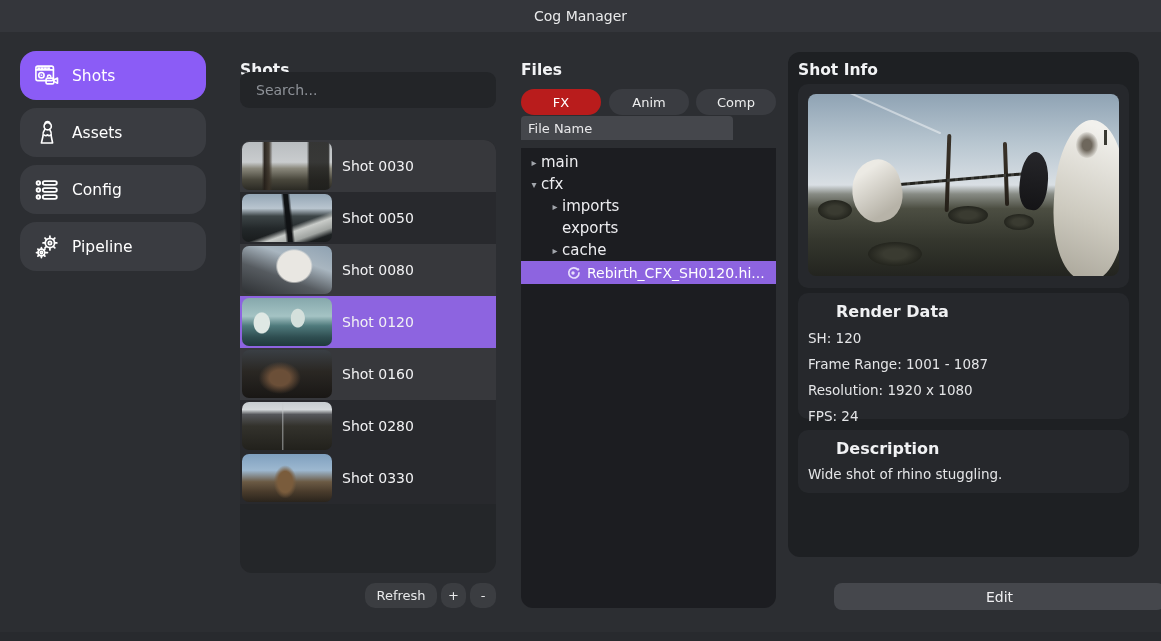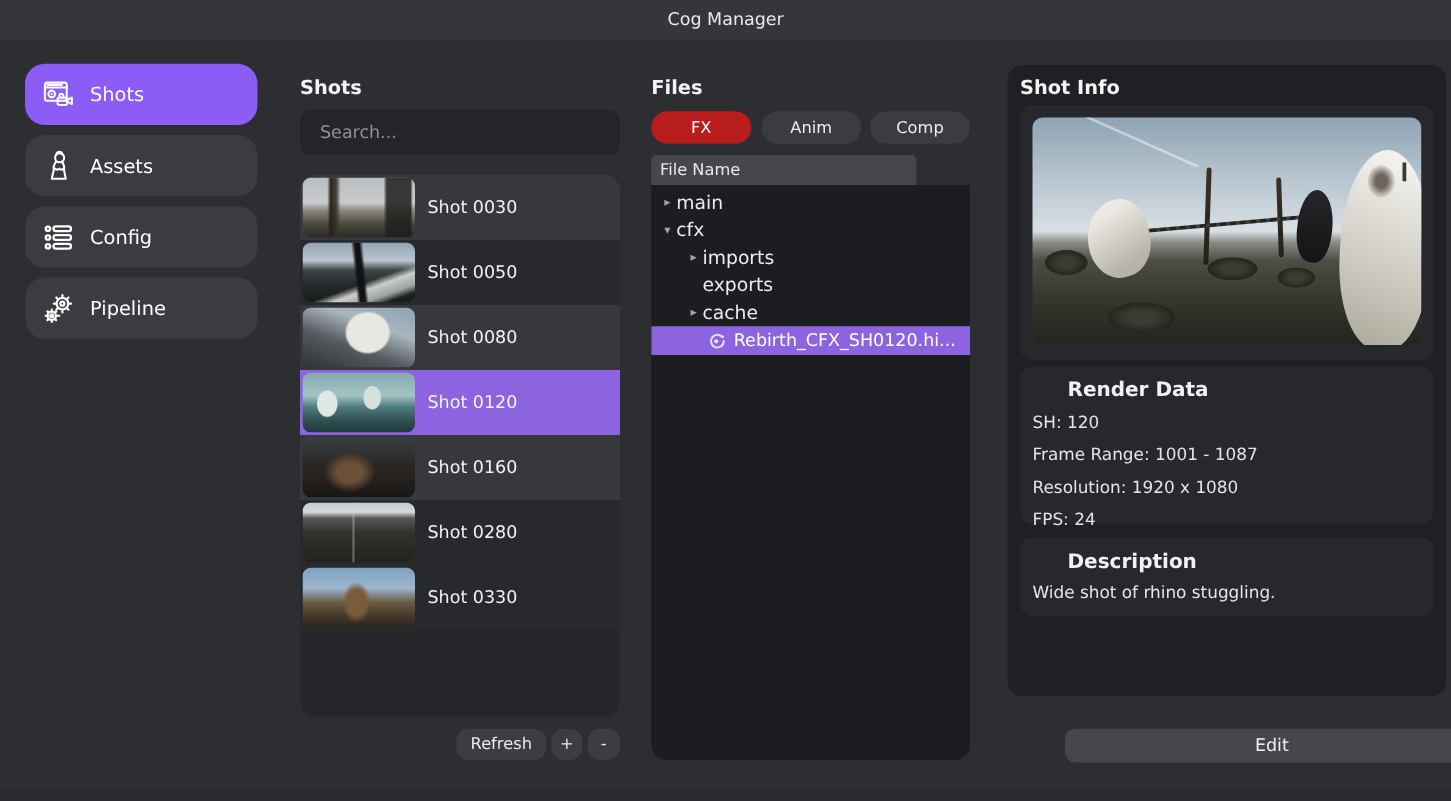--- a/index.html
+++ b/index.html
@@ -22,21 +22,21 @@
   .side-btn { left:20px; width:186px; height:49px; border-radius:16px;
     background:#3a3c41; display:flex; align-items:center; padding-left:12px;
     cursor:pointer; }
   .side-btn.selected { background:#8b5cf6; }
   .side-btn .ic { width:30px; height:30px; flex:0 0 30px; display:flex;
     align-items:center; justify-content:center; }
   .side-btn .lbl { margin-left:10px; font-size:15.5px; color:#ffffff; }
 
   
   .col-title { font-size:15.5px; font-weight:600; color:#f2f3f5; }
-  .search-box { left:240px; top:88px; width:256px; height:36px;
+  .search-box { left:240px; top:72px; width:256px; height:36px;
     background:#232528; border-radius:9px; display:flex; align-items:center; }
   .search-box input { width:100%; height:100%; background:transparent; border:0;
     outline:none; color:#dddde0; font-size:14px; padding:0 16px;
     font-family:inherit; }
   .search-box input::placeholder { color:#8e9298; }
 
   .shot-list { left:240px; top:140px; width:256px; height:433px;
     background:#242629; border-radius:12px; overflow:hidden; }
   .shot-row { position:relative; height:52px; display:flex; align-items:center;
     background:#28292d; cursor:pointer; }
@@ -76,39 +76,39 @@
     linear-gradient(115deg,#34332c 0%,#3f3d35 32%,#8f897b 46%,#a39c8c 55%,#4a483e 72%,#2e2d26 100%); }
   .t8 { background:
     radial-gradient(ellipse 18px 26px at 48% 58%, #7a5c3c 40%, rgba(122,92,60,0) 64%),
     linear-gradient(180deg,#7fa0bf 0%,#9db8d0 34%,#6b5a44 58%,#4a3c2c 78%,#2a241c 100%); }
 
   
   .tab { top:89px; height:26px; width:80px; border-radius:13px;
     background:#3a3c41; color:#eceded; font-size:13px; display:flex;
     align-items:center; justify-content:center; cursor:pointer; }
   .tab.selected { background:#b91c1c; color:#ffffff; }
-  .filehead { left:521px; top:124px; width:212px; height:24px; background:#45474c;
+  .filehead { left:521px; top:116px; width:212px; height:24px; background:#45474c;
     border-radius:4px 4px 0 0; display:flex; align-items:center;
     padding-left:7px; font-size:13px; color:#e9e9eb; }
   .treepanel { left:521px; top:148px; width:255px; height:460px;
     background:#1c1d21; border-radius:0 0 12px 12px; overflow:hidden;
     padding-top:3px; }
   .trow { height:22px; display:flex; align-items:center; font-size:15px;
     color:#ededf0; cursor:pointer; white-space:nowrap; }
   .trow .arr { width:14px; text-align:center; font-size:10px; color:#a2a6ac;
     flex:0 0 14px; }
   .trow.d0 { padding-left:6px; }
   .trow.d1 { padding-left:27px; }
   .trow.file { height:23px; padding-left:44px; background:#8d64e0;
     color:#ffffff; font-size:14px; }
   .trow.file .flbl { overflow:hidden; text-overflow:ellipsis; max-width:185px; }
   .trow .fic { width:16px; height:16px; margin-right:6px; flex:0 0 16px; }
 
   
-  .info-panel { left:806px; top:52px; width:351px; height:505px;
+  .info-panel { left:788px; top:52px; width:351px; height:505px;
     background:#1e2023; border-radius:12px; }
   .card { position:absolute; left:10px; width:331px; background:#26282c;
     border-radius:10px; }
   .card h3 { font-size:16px; font-weight:600; color:#f0f1f3;margin-left:28px; }
   .kv { font-size:13.5px; color:#e4e5e7; }
 
   .scene { position:absolute; left:10px; top:10px; width:311px; height:182px;
     border-radius:8px; overflow:hidden;
     background:linear-gradient(180deg,#8fa3b4 0%,#b9c7d1 28%,#d9dfe4 50%,#878b84 55%,#4c4e42 63%,#35372e 80%,#23241f 100%); }
   .scene > div { position:absolute; }

